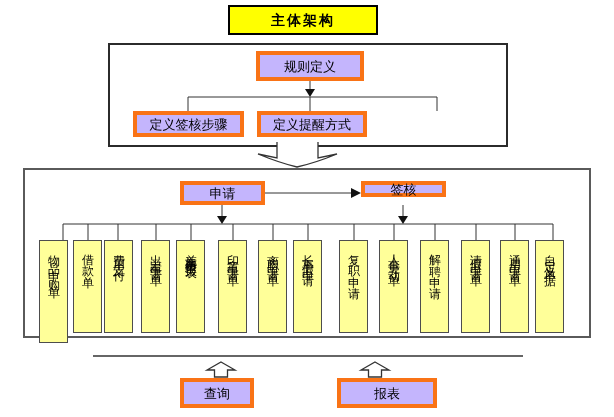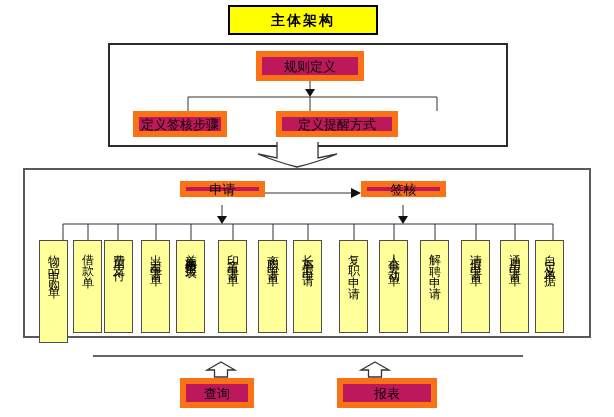--- a/index.html
+++ b/index.html
@@ -5,21 +5,21 @@
   html,body{margin:0;padding:0;background:#fff;}
   .stage{
     position:relative;width:614px;height:417px;background:#ffffff;overflow:hidden;
     font-family:"DejaVu Sans",sans-serif;color:#000;padding-left:47px;
   }
   .panel{position:absolute;background:#ffffff;box-sizing:border-box;z-index:0;}
   .p1{left:108px;top:43px;width:400px;height:104px;border:2px solid #2b2b2b;}
   .p2{left:23px;top:168px;width:568px;height:170px;border:2px solid #5a5a5a;}
   .overlay{position:absolute;left:0;top:0;z-index:1;pointer-events:none;}
   .box{
-    position:absolute;background:#be185d;border:6px solid #f97316;box-sizing:border-box;
+    position:absolute;background:#c4b5fd;border:4px solid #f97316;box-sizing:border-box;
     display:flex;align-items:center;justify-content:center;
     font-size:13px;line-height:1;z-index:2;
   }
   .title{background:#ffff00;border:2px solid #000;font-weight:bold;font-size:14px;letter-spacing:2px;}
   .vbox{
     position:absolute;top:240px;width:29px;height:93px;background:#ffff99;border:1px solid #4d4d4d;
     box-sizing:border-box;display:flex;justify-content:center;z-index:2;
   }
   .vbox.tall{height:103px;z-index:4;}
   .vtext{
@@ -84,28 +84,28 @@
     </g>
   </svg>
 
   <div class="box title" style="left:228px;top:5px;width:150px;height:30px">
     <span>主体架构</span>
   </div>
 
   <div class="box" style="left:256px;top:51px;width:108px;height:30px">
     <span>规则定义</span>
   </div>
-  <div class="box" style="left:133px;top:111px;width:94px;height:26px">
+  <div class="box" style="left:133px;top:111px;width:111px;height:26px">
     <span>定义签核步骤</span>
   </div>
-  <div class="box" style="left:276px;top:111px;width:122px;height:26px">
+  <div class="box" style="left:257px;top:111px;width:110px;height:26px">
     <span>定义提醒方式</span>
   </div>
 
-  <div class="box" style="left:180px;top:181px;width:85px;height:16px">
+  <div class="box" style="left:180px;top:181px;width:85px;height:24px">
     <span>申请</span>
   </div>
   <div class="box" style="left:361px;top:181px;width:85px;height:16px">
     <span>签核</span>
   </div>
 
   <div class="vbox tall" style="left:39px">
       <span class="vtext gap-lg" style="letter-spacing: 8px;">物品申购单</span>
     </div>
   <div class="vbox" style="left:73px">

